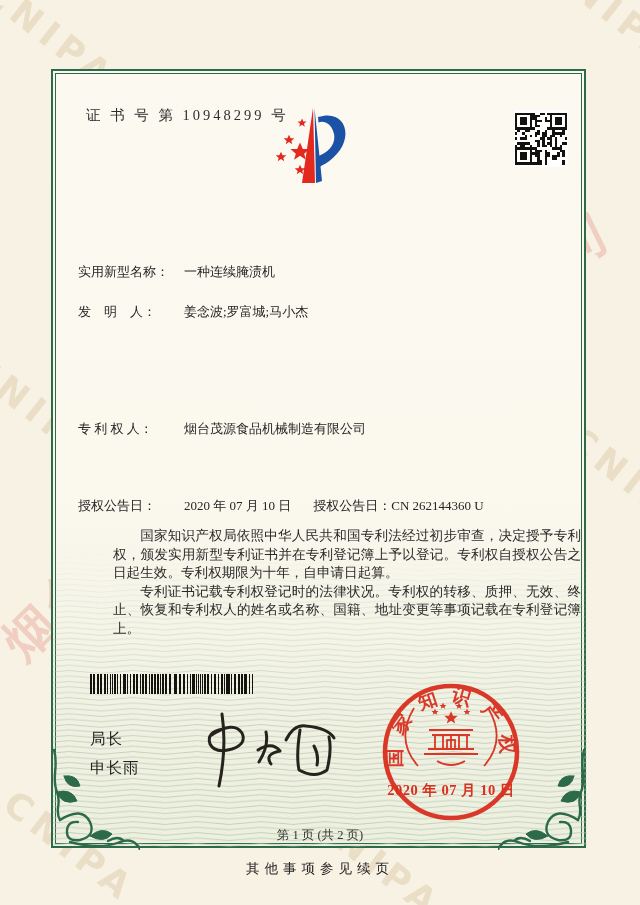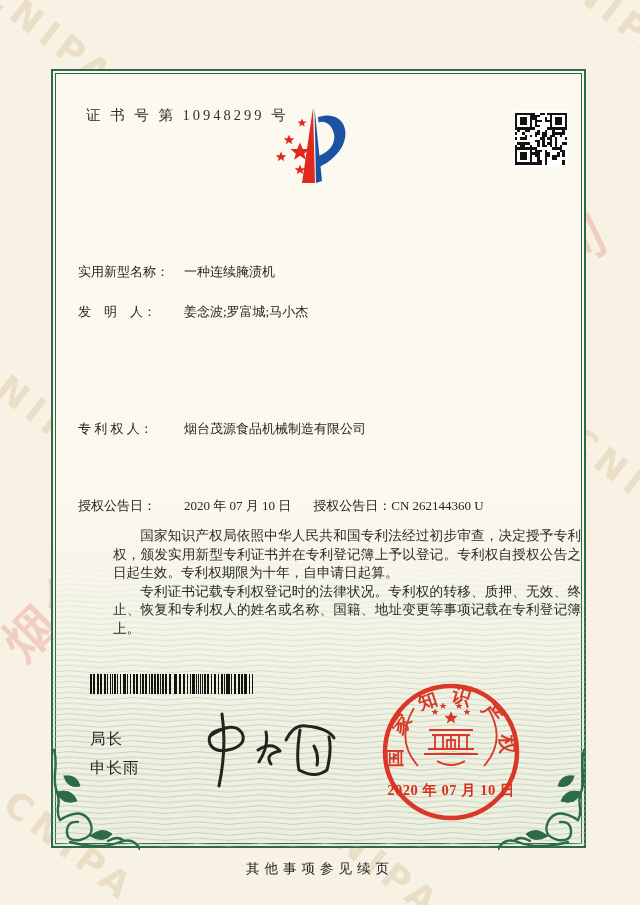--- a/index.html
+++ b/index.html
@@ -525,15 +525,16 @@
       <path d="M58 57 v14 M66 57 v14 M74 57 v14 M82 57 v14 M90 57 v14"></path>
       <path d="M51 71 h46 M47 76 h54"></path>
       <rect x="70" y="62" width="8" height="9"></rect>
       <path d="M37 30 C25 50 25 70 41 88"></path>
       <path d="M111 30 C123 50 123 70 107 88"></path>
       <path d="M60 83 q14 8 28 0"></path>
     </g>
   </svg>
   <div class="seal-date">2020 年 07 月 10 日</div>
 
+  <div class="page-num">第 1 页 (共 2 页)</div>
   <div class="note">其他事项参见续页</div>
 
 </div>
 
 </body></html>

